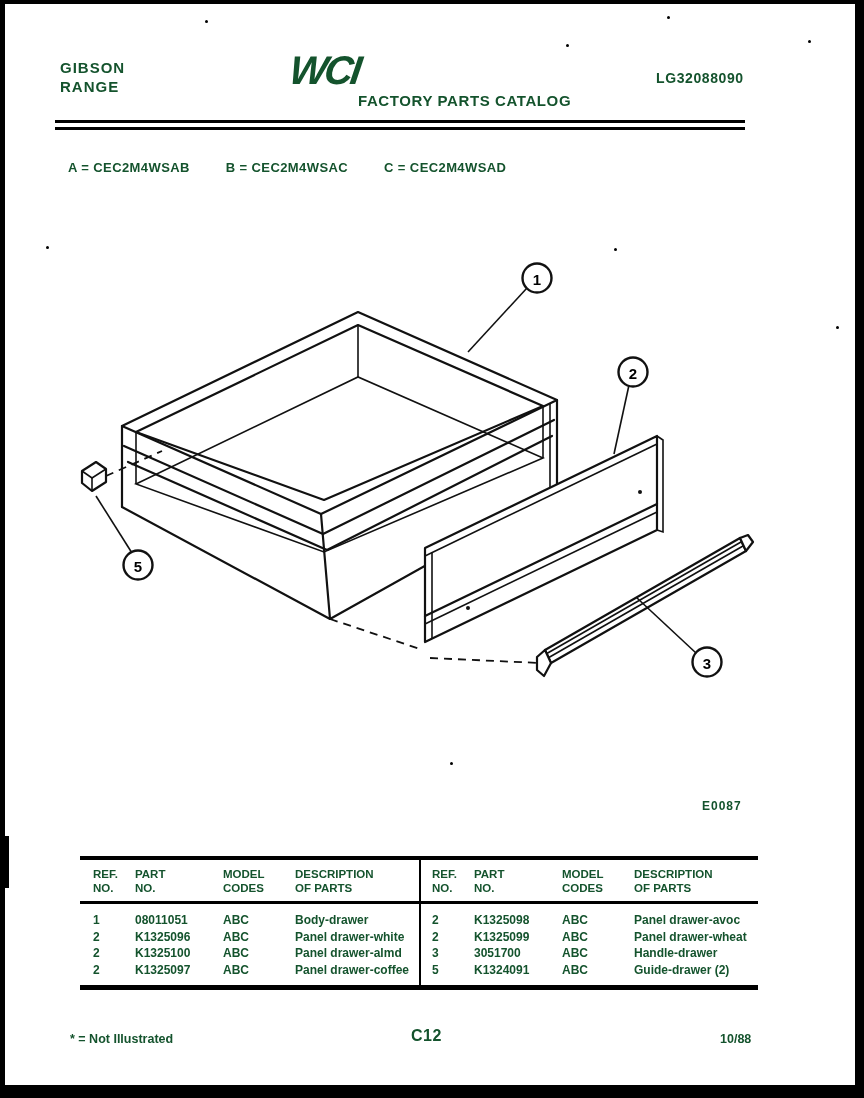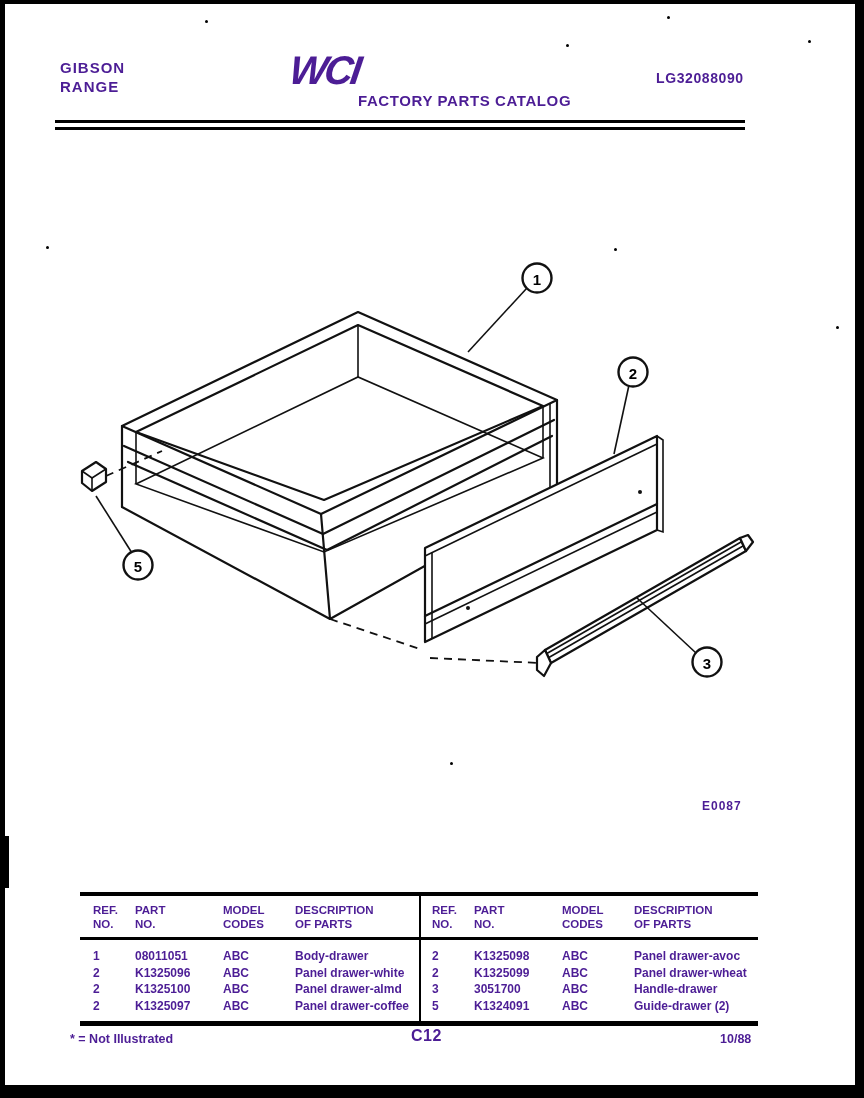--- a/index.html
+++ b/index.html
@@ -1,19 +1,19 @@
 <!DOCTYPE html>
 <html><head>
 <meta charset="utf-8">
 <style>
   * { margin:0; padding:0; box-sizing:border-box; }
   html,body { background:#e8e8e8; }
   .page {
     position:relative; width:864px; height:1098px; background:#ffffff;
-    font-family:"Liberation Sans", sans-serif; color:#4c1d95; overflow:hidden;
+    font-family:"Liberation Sans", sans-serif; color:#14532d; overflow:hidden;
   }
   
   .frame { position:absolute; background:#000; }
   .frame-top { left:0; top:0; width:864px; height:4px; }
   .frame-left { left:0; top:0; width:5px; height:1098px; }
   .frame-right { right:0; top:0; width:9px; height:1098px; }
   .frame-bottom { left:0; bottom:0; width:864px; height:13px; }
   .frame-tab { left:0; top:836px; width:9px; height:52px; }
   .speck { position:absolute; width:3px; height:3px; background:#000; border-radius:50%; }
 
@@ -30,21 +30,21 @@
            border-top:3px solid #000; border-bottom:3px solid #000; }
 
   .models { position:absolute; left:68px; top:160px; display:flex; gap:36px;
             font-size:13px; font-weight:bold; letter-spacing:0.4px; }
 
   
   .diagram { position:absolute; left:40px; top:230px; }
   .figcode { position:absolute; left:702px; top:799px; font-size:12px; font-weight:bold; letter-spacing:1px; }
 
   
-  .ptable { position:absolute; left:80px; top:892px; width:678px;
+  .ptable { position:absolute; left:80px; top:856px; width:678px;
             border-top:4px solid #000; border-bottom:5px solid #000; }
   .ptable .divider { position:absolute; left:339px; top:0; bottom:0; width:2px; background:#000; }
   .thead { display:grid; grid-template-columns:1fr 1fr; border-bottom:3px solid #000; }
   .half-head { display:grid; grid-template-columns:42px 88px 72px 1fr;
                padding:8px 0 6px 13px; font-size:11.5px; line-height:13.5px; font-weight:bold; }
   .th span { display:block; white-space:nowrap; }
   .tbody { display:grid; grid-template-columns:1fr 1fr; padding:8px 0 7px; }
   .half-body { display:grid; grid-template-columns:42px 88px 72px 1fr;
                padding-left:13px; font-size:12px; font-weight:bold; line-height:16.5px; }
   .td { white-space:nowrap; }
@@ -83,20 +83,25 @@
 
   <div class="brand">
     <span>GIBSON</span>
     <span>RANGE</span>
   </div>
   <div class="logo">WCI</div>
   <div class="title">FACTORY PARTS CATALOG</div>
   <div class="catno">LG32088090</div>
   <div class="rule2"></div>
 
+  <div class="models">
+    <span>A = CEC2M4WSAB</span>
+    <span>B = CEC2M4WSAC</span>
+    <span>C = CEC2M4WSAD</span>
+  </div>
 
   <svg class="diagram" width="740" height="490" viewBox="0 0 740 490">
 
     <path class="dash" d="M66,246 L122,221"></path>
     <path class="dash" d="M290,389 L383,420"></path>
     <path class="dash" d="M390,428 L500,433"></path>
 
     <g>
       <path class="wfill" d="M82,196 L318,82 L517,170 L281,284 Z"></path>
       <path class="ln" d="M96,202 L318,95 L503,176 L284,270 Z"></path>

